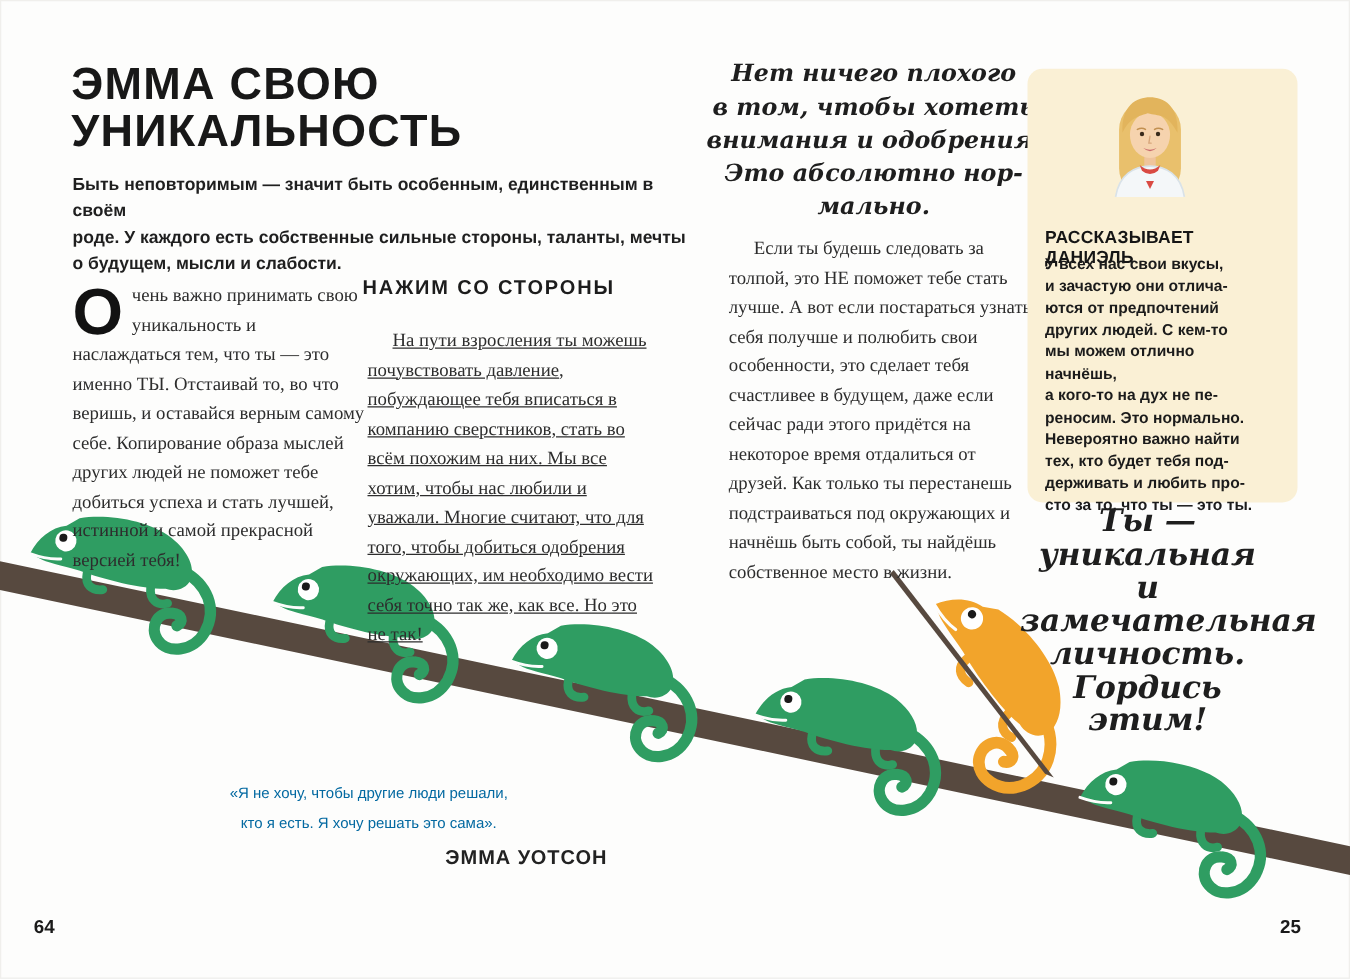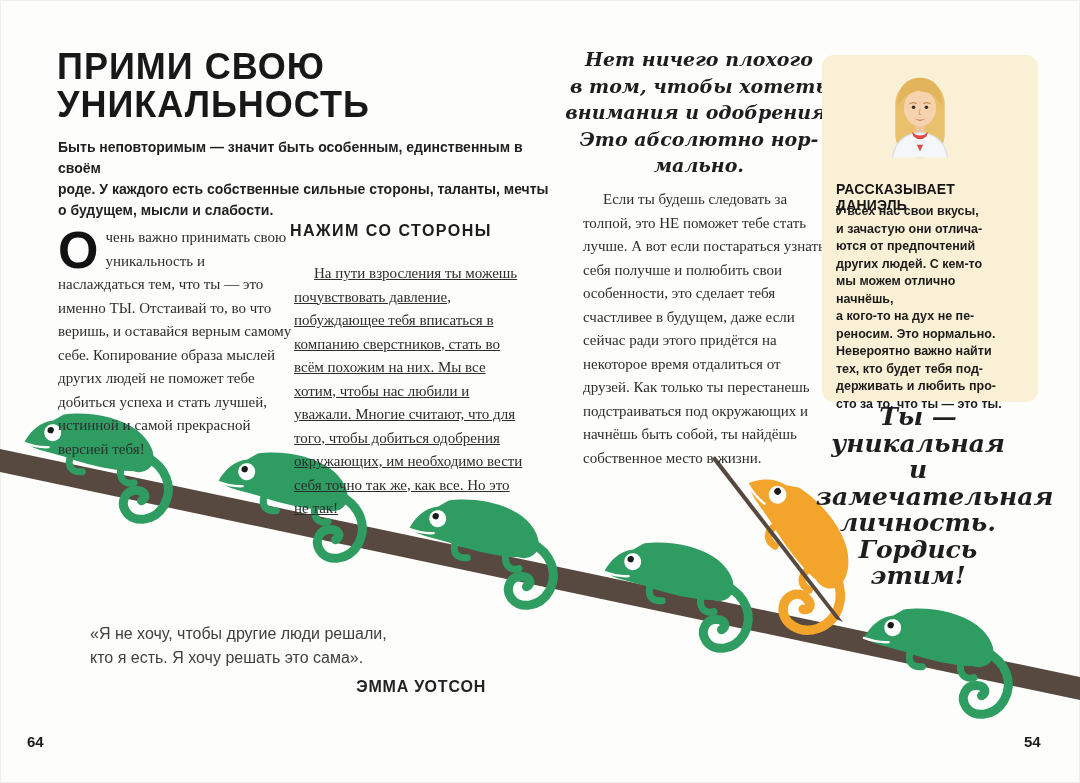--- a/index.html
+++ b/index.html
@@ -26,21 +26,21 @@
 
   .rbody{left:583px;top:188px;width:242px;}
 
   .callout{left:822px;top:55px;width:216px;height:347px;border-radius:12px;}
   .avatar-wrap{position:absolute;left:43px;top:6px;width:110px;height:118px;}
   .callout-head{position:absolute;left:14px;top:126px;width:172px;font-size:14px;font-weight:700;
                 letter-spacing:.2px;color:#151515;}
   .callout-body{position:absolute;left:14px;top:148px;width:172px;font-size:12.5px;line-height:17.5px;
                 font-weight:700;color:#1b1b1b;}
 
-  .quote{left:90px;top:622px;width:410px;text-align:left;font-size:16px;line-height:24px;color:#404040;}
+  .quote{left:90px;top:622px;width:410px;text-align:center;font-size:12px;line-height:24px;color:#0369a1;}
   .quote-author{left:76px;top:678px;width:410px;text-align:right;font-size:16px;font-weight:700;
                 letter-spacing:.8px;color:#222;}
 
   .pagenum{font-size:15px;font-weight:700;color:#1a1a1a;}
   .pn-left{left:27px;top:733px;}
   .pn-right{left:1024px;top:733px;}
 
   .illustration{left:0;top:0;width:1080px;height:783px;pointer-events:none;}
 </style>
 </head>
@@ -79,21 +79,21 @@
         <use href="#chameleon"></use>
       </g>
 
     <g transform="translate(793,552) rotate(52) scale(1.05)" color="#F2A42B">
         <use href="#chameleon"></use>
       </g>
 
     <polygon points="712,459 715,456 843,622 836,619" fill="#57493F"></polygon>
   </svg>
 
-  <h1 class="abs title pre" style="margin:0;">ПРИМИ СВОЮ
+  <h1 class="abs title pre" style="margin:0;">ЭММА СВОЮ
 УНИКАЛЬНОСТЬ</h1>
 
   <p class="abs intro pre" style="margin:0;">Быть неповторимым — значит быть особенным, единственным в своём
 роде. У каждого есть собственные сильные стороны, таланты, мечты
 о будущем, мысли и слабости.</p>
 
   <div class="abs col1 serif">
     <span class="dropcap">О</span><span class="pre">чень важно принимать свою
 уникальность и наслаждаться тем, что ты — это именно ТЫ. Отстаивай то, во что веришь, и оставайся верным самому себе. Копирование образа мыслей других людей не поможет тебе добиться успеха и стать лучшей, истинной и самой прекрасной версией тебя!</span>
   </div>
@@ -145,15 +145,15 @@
 тех, кто будет тебя под-
 держивать и любить про-
 сто за то, что ты — это ты.</p>
   </div>
 
   <p class="abs script script-bottom pre" style="margin:0;">Ты — уникальная
 и замечательная
 личность. Гордись
 этим!</p>
 
-  <span class="abs pagenum pn-right">54</span>
+  <span class="abs pagenum pn-right">25</span>
 
 </div>
 
 </body></html>

